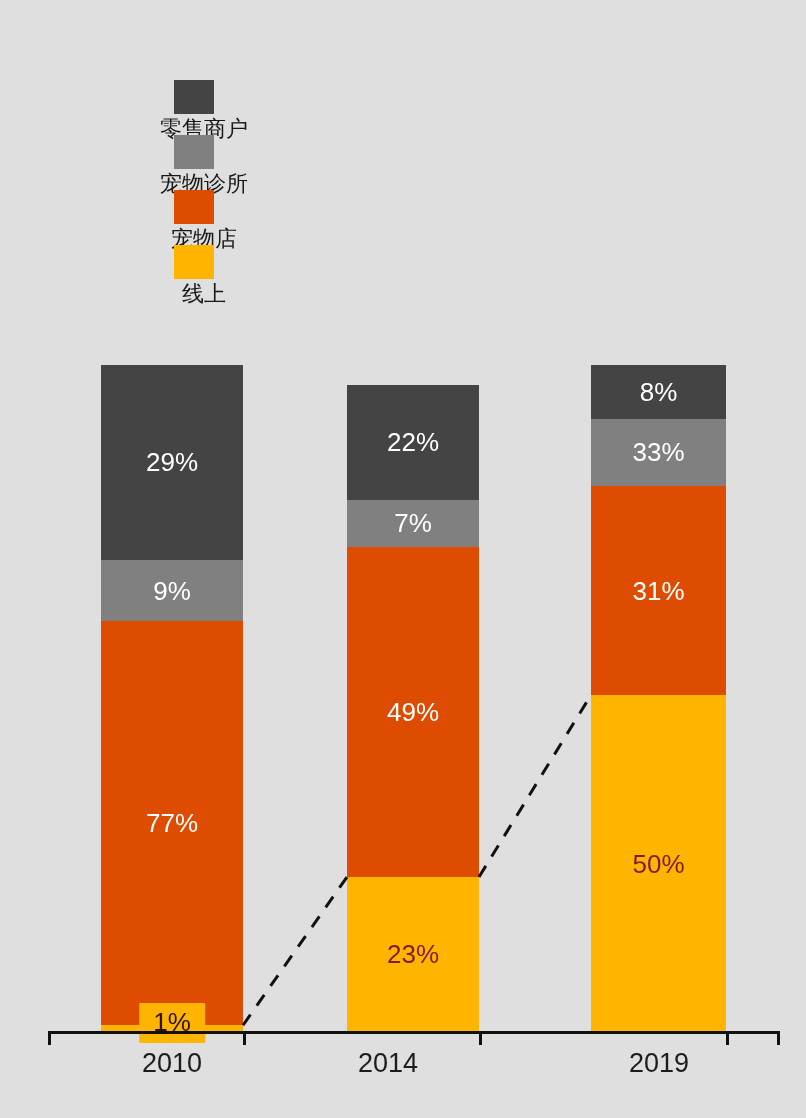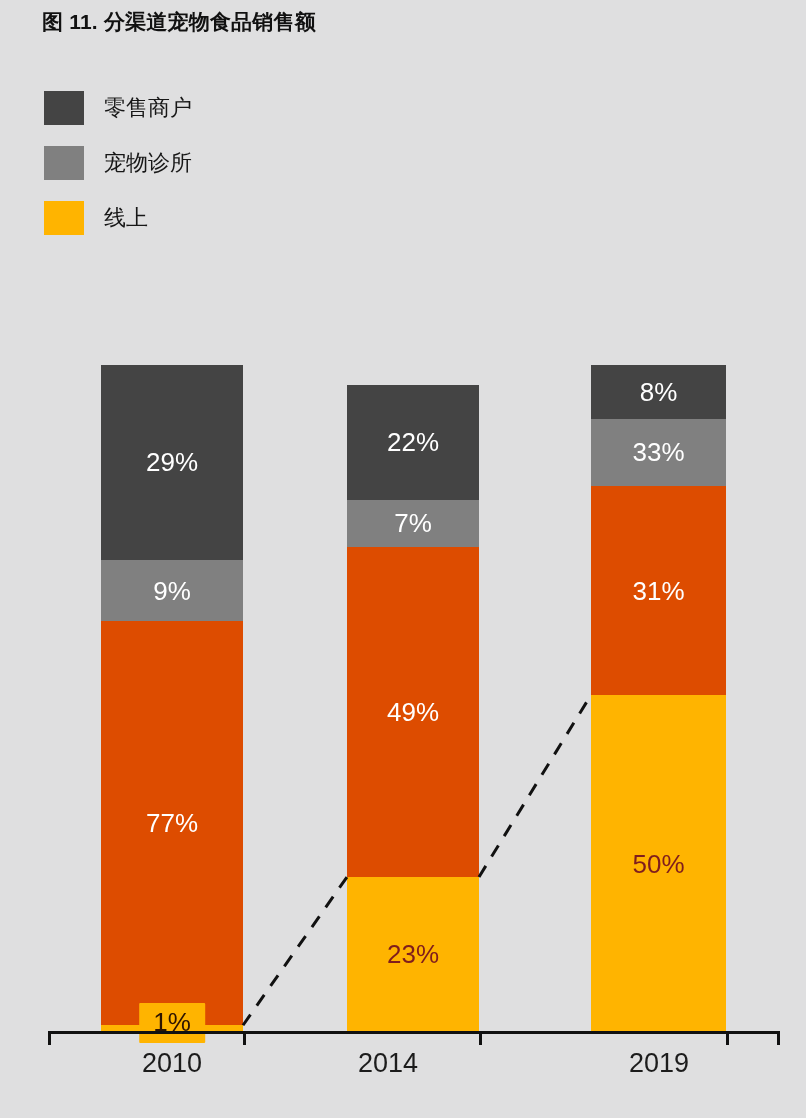--- a/index.html
+++ b/index.html
@@ -38,20 +38,21 @@
   #legend {
     position: absolute;
     left: 44px;
     top: 80px;
     width: 300px;
   }
   .legend-item {
     display: flex;
     align-items: center;
     height: 55px;
+    flex-direction: column;
   }
   .legend-swatch {
     width: 40px;
     height: 34px;
     flex: 0 0 auto;
   }
   .legend-label {
     margin-left: 20px;
     font-size: 22px;
     color: #171717;
@@ -139,30 +140,33 @@
     height: 1118px;
     pointer-events: none;
     z-index: 5;
   }
 </style>
 </head>
 <body>
 
 <div id="figure">
 
-  <div id="chart-title">图 11. 分渠道宠物食品销售额</div>
 
   <div id="legend">
       <div class="legend-item">
         <div class="legend-swatch" style="background: rgb(68, 68, 68);"></div>
         <div class="legend-label">零售商户</div>
       </div>
       <div class="legend-item">
         <div class="legend-swatch" style="background: rgb(128, 128, 128);"></div>
         <div class="legend-label">宠物诊所</div>
+      </div>
+      <div class="legend-item">
+        <div class="legend-swatch" style="background: rgb(221, 76, 0);"></div>
+        <div class="legend-label">宠物店</div>
       </div>
       <div class="legend-item">
         <div class="legend-swatch" style="background: rgb(255, 180, 0);"></div>
         <div class="legend-label">线上</div>
       </div>
     </div>
 
   <div id="plot">
       <div class="bar" style="left: 101px; width: 142px;">
         <div class="seg" style="height: 195.46px; background: rgb(68, 68, 68);">

